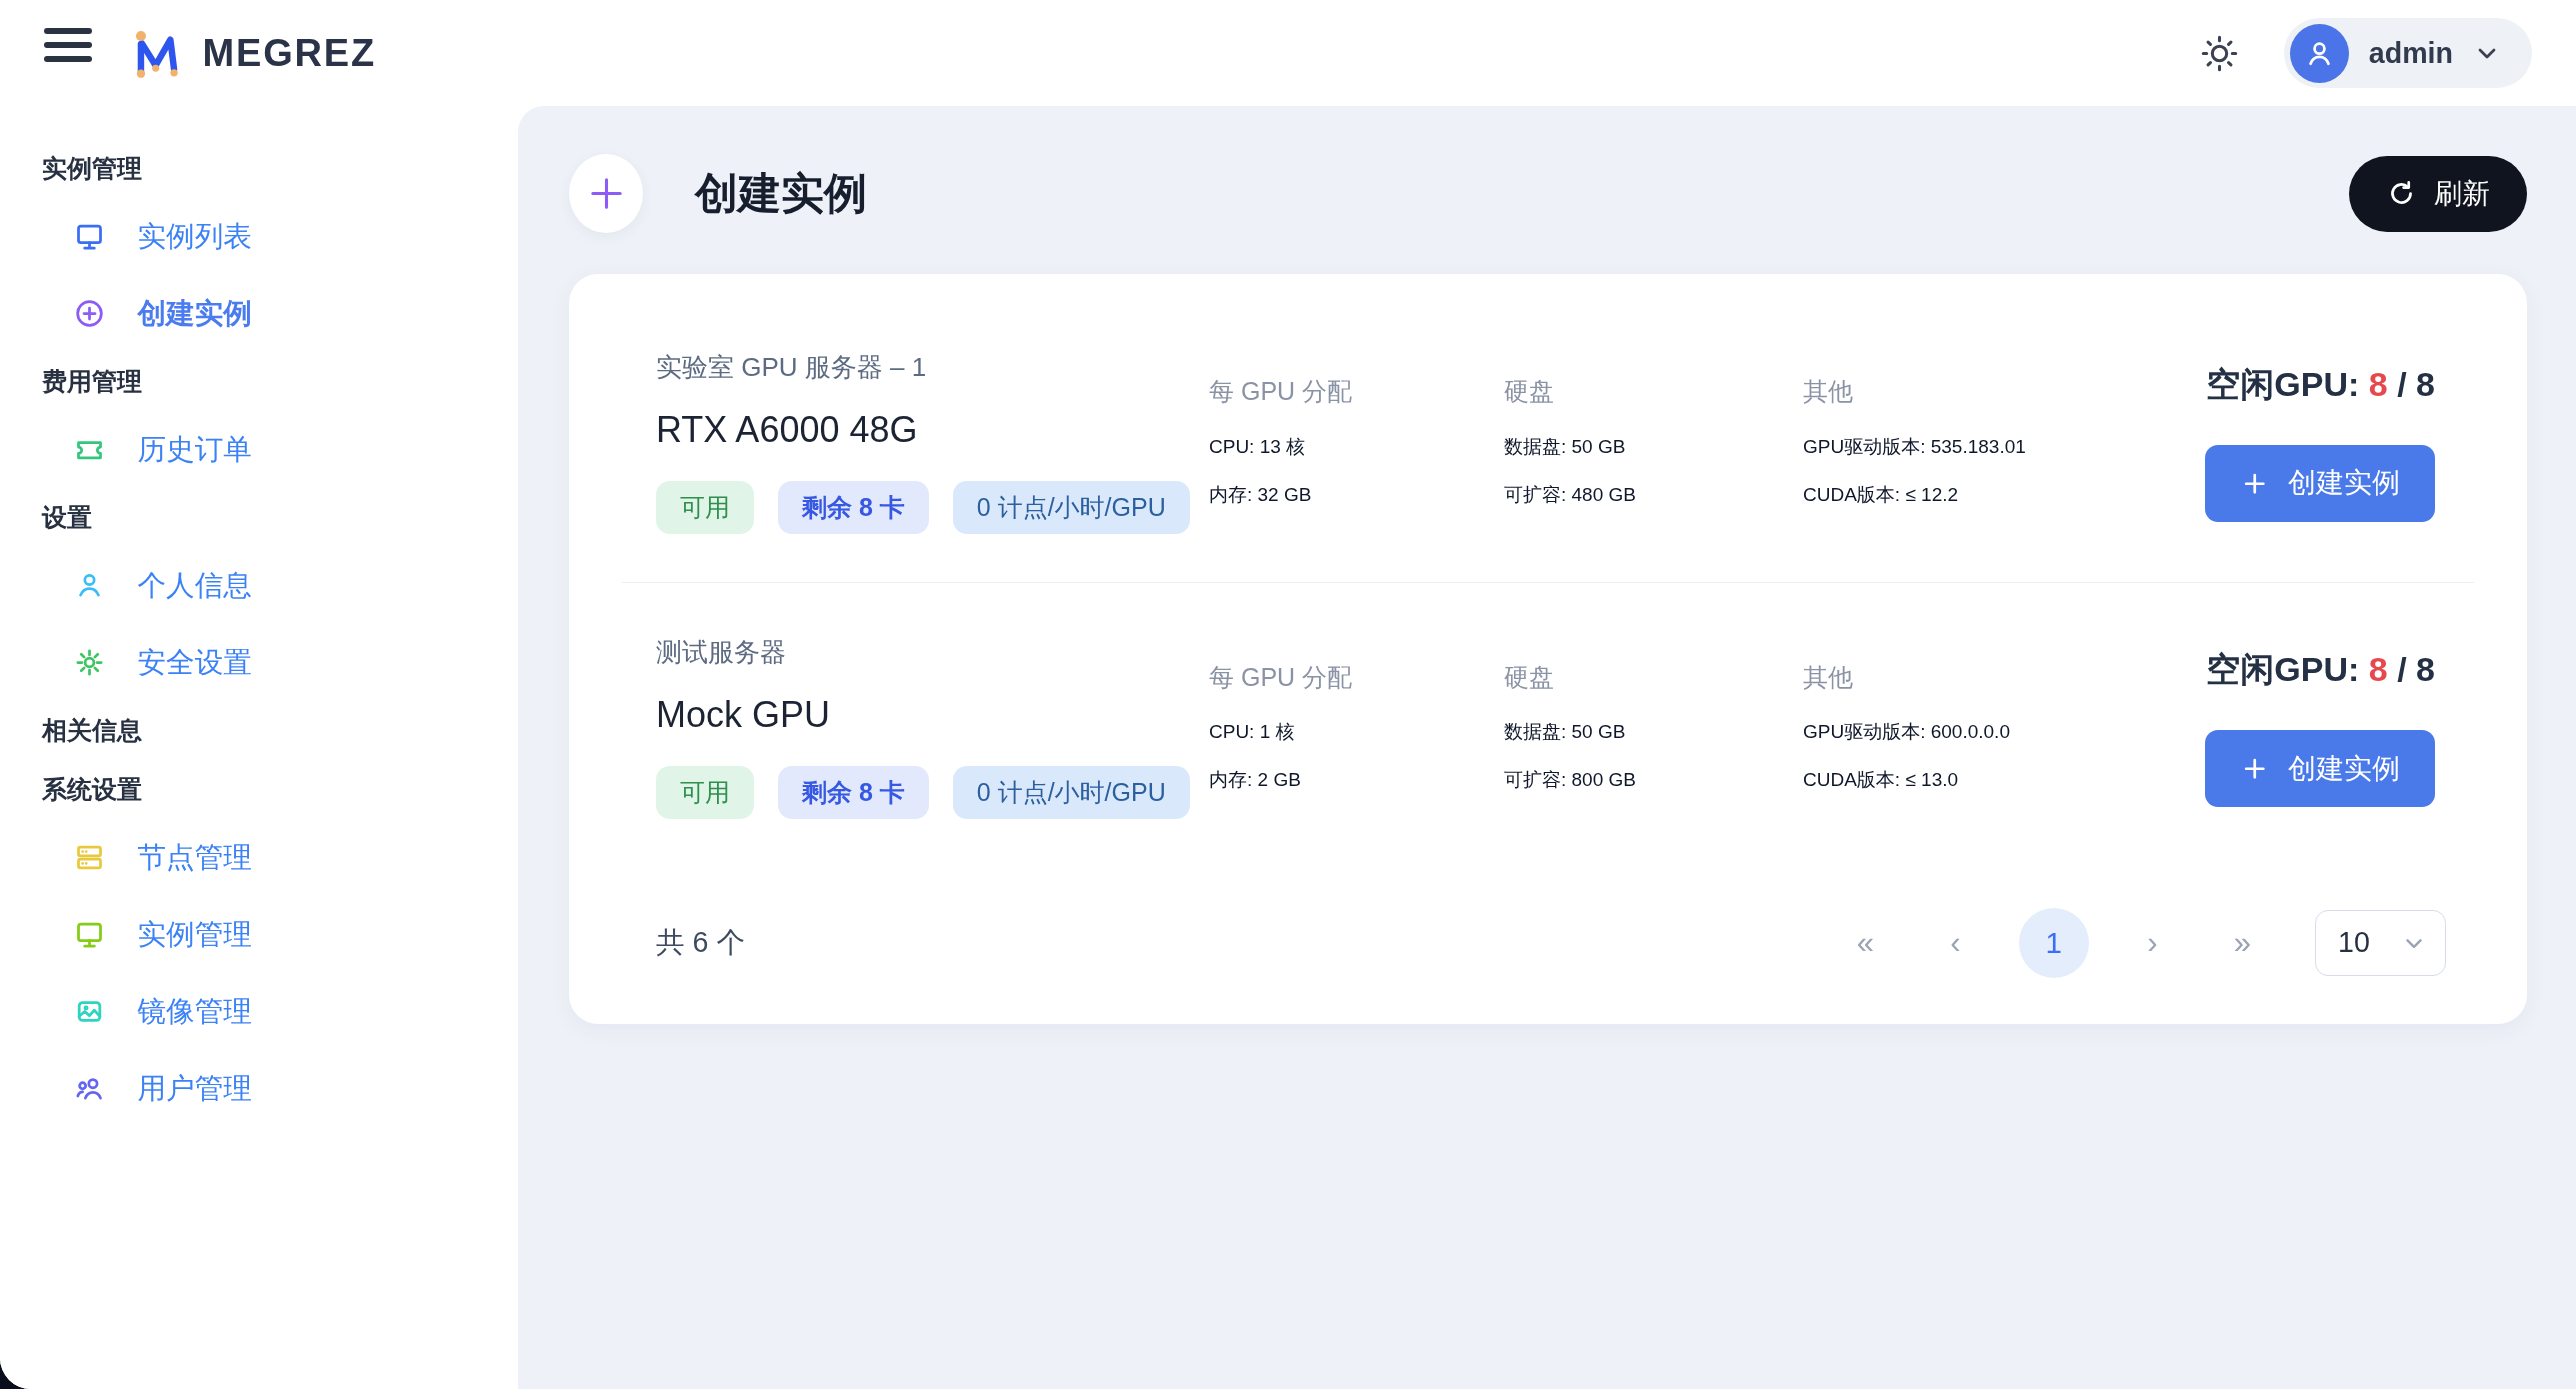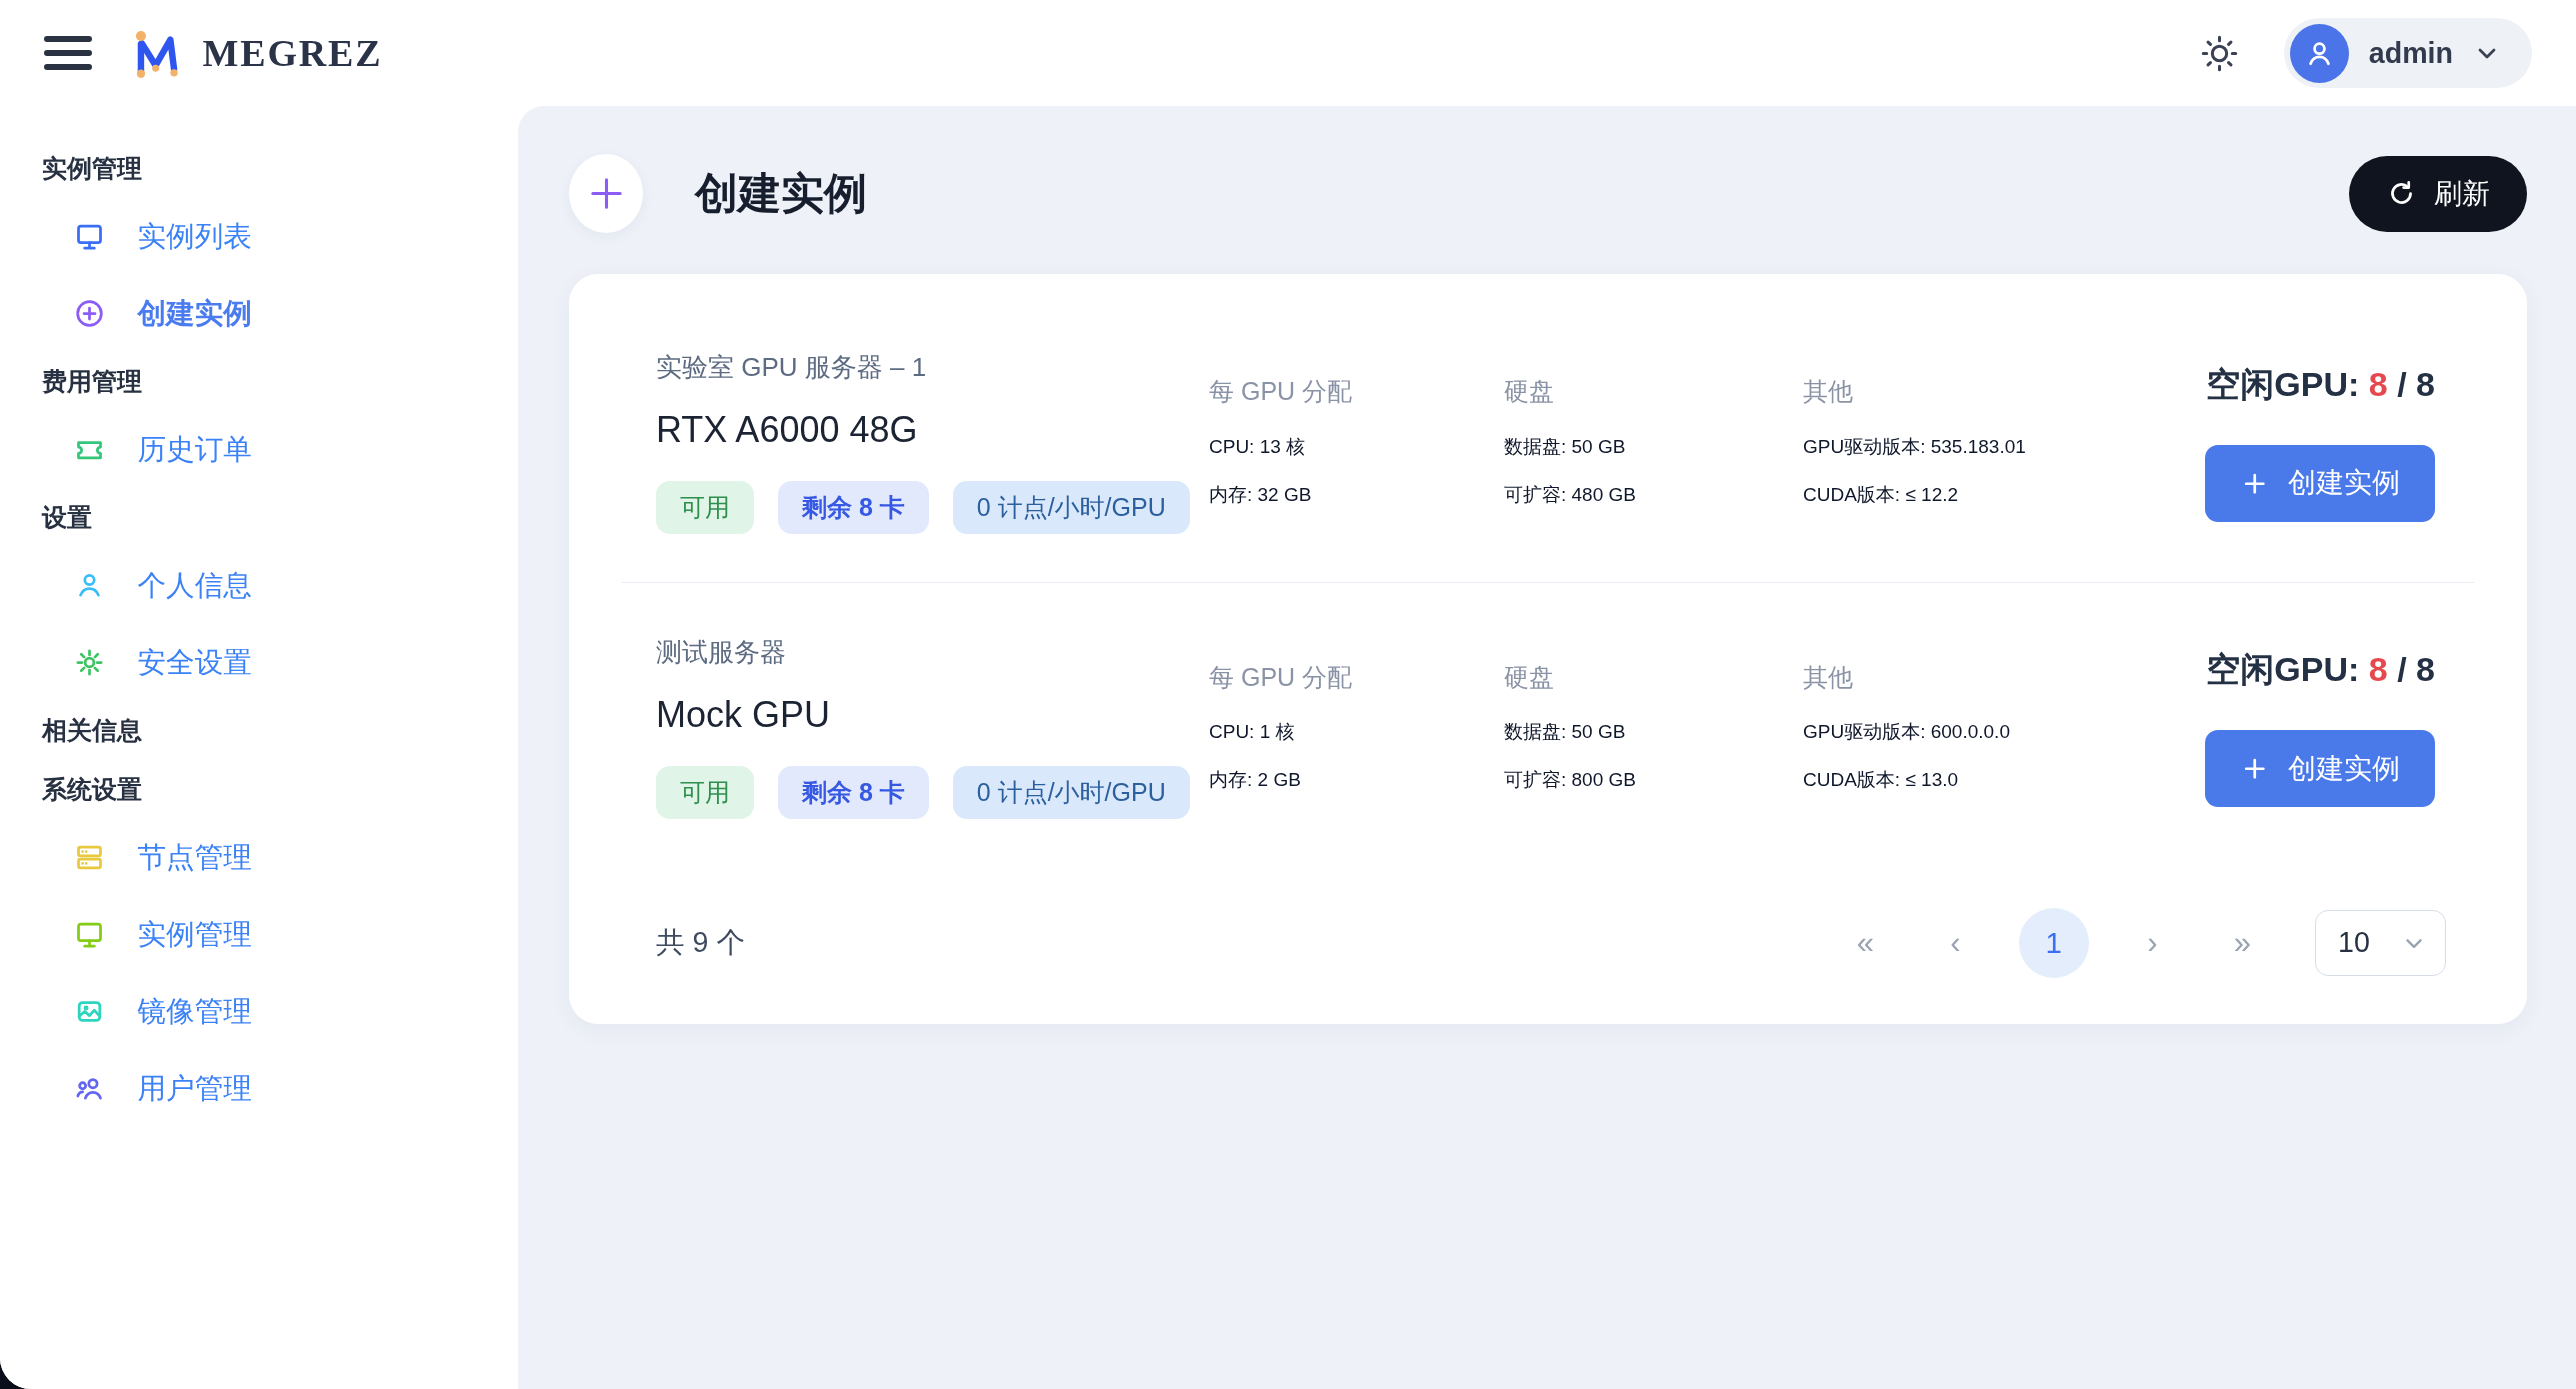--- a/index.html
+++ b/index.html
@@ -6,21 +6,21 @@
   html,body { width:2576px; height:1389px; overflow:hidden;
     font-family:"Liberation Sans","DejaVu Sans",sans-serif; }
   body { background:#0a0e1a; position:relative; }
 
   .app { position:absolute; inset:0; background:#ffffff;
          border-bottom-left-radius:31px; overflow:hidden; }
 
   
   .topbar { height:106px; display:flex; align-items:center;
             justify-content:space-between; padding:0 44px; background:#fff; }
-  .topbar-left { display:flex; align-items:center; gap:37px;font-family:Liberation Serif, serif; }
+  .topbar-left { display:flex; gap:37px; }
   .hamburger { width:48px; height:37px; display:flex; flex-direction:column;
                justify-content:center; gap:8.3px; cursor:pointer; }
   .hamburger span { display:block; height:5.5px; border-radius:3.7px; background:#2b3342; }
   .brand { display:flex; align-items:center; gap:16.6px; }
   .brand-name { font-size:38px; font-weight:700; color:#2a3347; letter-spacing:1.8px; }
   .topbar-right { display:flex; align-items:center; gap:44px; }
   .theme-toggle { color:#3a4254; display:flex; }
   .user-pill { display:flex; align-items:center; gap:20px; background:#eef1f5;
                border-radius:920px; padding:5.5px 31px 5.5px 5.5px; height:70px; cursor:pointer; }
   .avatar { width:59px; height:59px; border-radius:50%; background:#4a74e8;
@@ -374,21 +374,21 @@
               <svg width="29.5" height="29.5" viewBox="0 0 24 24" fill="none" stroke="currentColor" stroke-width="2.2" stroke-linecap="round">
                 <path d="M12 5v14M5 12h14"></path>
               </svg>
             </span>
             <span>创建实例</span>
           </button>
         </div>
       </div>
 
       <div class="pagination-row">
-        <div class="total-count">共 9 个</div>
+        <div class="total-count">共 6 个</div>
         <div class="pager">
           <span class="pg-btn">«</span>
           <span class="pg-btn">‹</span>
           <span class="pg-current">1</span>
           <span class="pg-btn">›</span>
           <span class="pg-btn">»</span>
           <div class="page-size-select">
             <span class="page-size-value">10</span>
             <span class="select-caret">
               <svg width="26" height="26" viewBox="0 0 24 24" fill="none" stroke="currentColor" stroke-width="2.2" stroke-linecap="round" stroke-linejoin="round">

